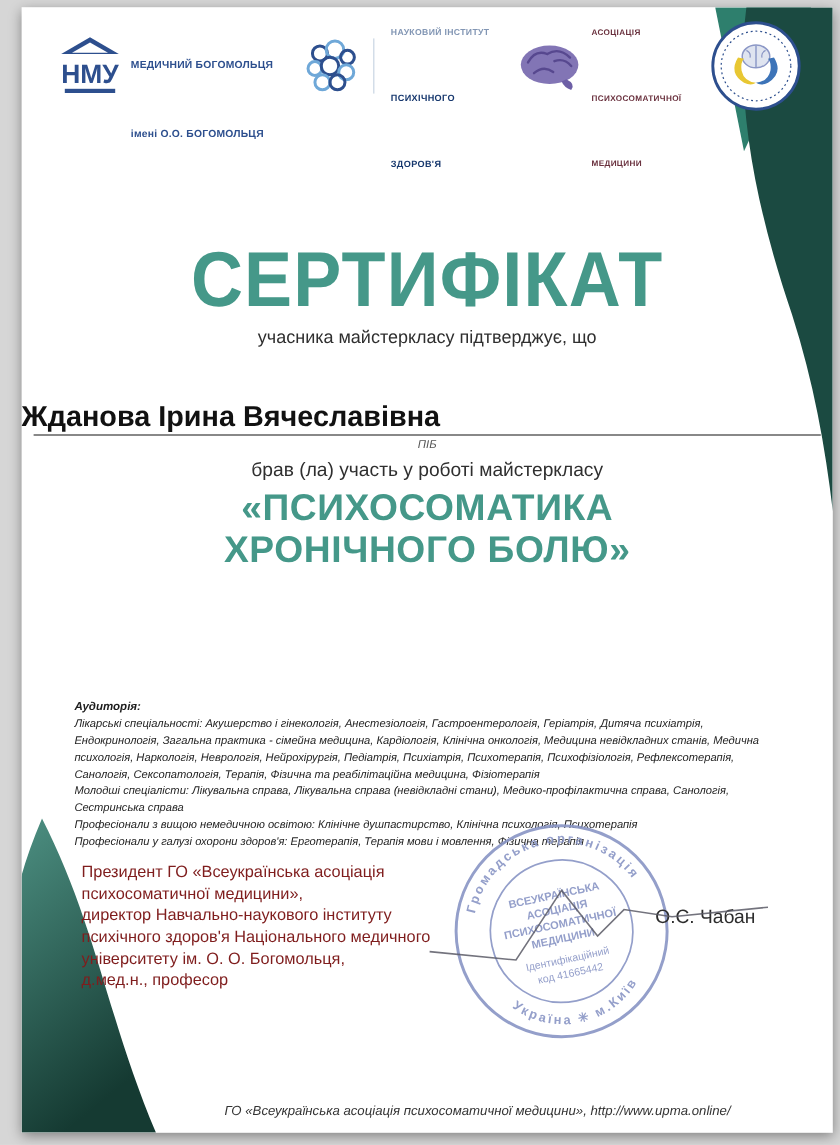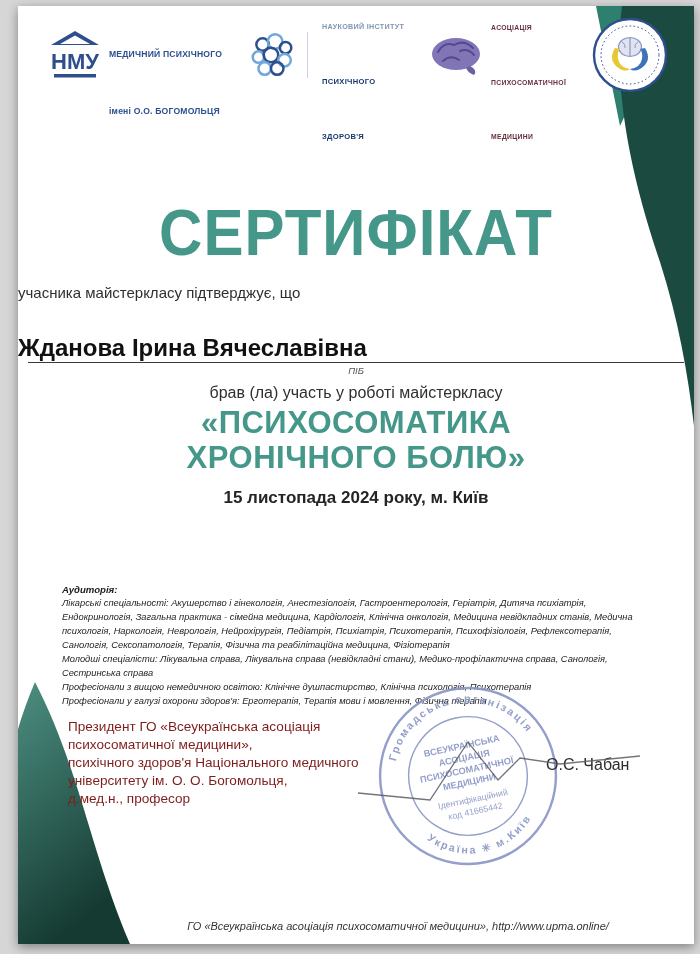--- a/index.html
+++ b/index.html
@@ -19,21 +19,21 @@
   .nmu-text div { font-size:8.6px; font-weight:bold; color:#2d4f8e; line-height:1.3; letter-spacing:.2px; }
   .inst-divider { width:1px; height:46px; background:#c9d5e3; margin:0 7px 0 4px; }
   .inst-light { font-size:7.2px; font-weight:bold; color:#8296b4; line-height:1.35; letter-spacing:.3px; }
   .inst-bold  { font-size:7.6px; font-weight:800; color:#17386e; line-height:1.35; letter-spacing:.3px; }
   .upma-text div { font-size:6.8px; font-weight:800; color:#69303d; line-height:1.4; letter-spacing:.3px; }
 
   
   .title { position:absolute; top:192px; width:100%; text-align:center;
            font-size:60px; font-weight:800; color:#459889; letter-spacing:1px;
            transform:scaleY(1.08); }
-  .subtitle { position:absolute; top:278px; width:100%; text-align:left;
+  .subtitle { position:absolute; top:267px; width:100%; text-align:center;
               font-size:15px; color:#2f2f2f; }
   .name { position:absolute; top:328px; width:100%; text-align:left;
           font-size:24px; font-weight:bold; color:#111; }
   .name-line { position:absolute; top:356px; left:10px; right:10px;
                border-bottom:1.6px solid #3a3a3a; }
   .name-label { position:absolute; top:359px; width:100%; text-align:center;
                 font-size:9.5px; font-style:italic; color:#555; }
   .participation { position:absolute; top:378px; width:100%; text-align:center;
                    font-size:16px; color:#2f2f2f; }
   .workshop { position:absolute; top:400px; width:100%; text-align:center;
@@ -81,21 +81,21 @@
 
       <div class="logo">
         <svg width="54" height="54" viewBox="0 0 54 54">
           <path d="M 27,3 L 51,17 L 3,17 Z" fill="#2d4f8e"></path>
           <path d="M 27,7.5 L 42,16 L 12,16 Z" fill="#ffffff"></path>
           <text x="27" y="41" text-anchor="middle" font-size="22" font-weight="bold" fill="#2d4f8e" font-family="Liberation Sans, sans-serif">НМУ</text>
           <rect x="6" y="46" width="42" height="3.5" fill="#2d4f8e"></rect>
         </svg>
         <div class="logo-text nmu-text">
           <div>НАЦІОНАЛЬНИЙ</div>
-          <div>МЕДИЧНИЙ ПСИХІЧНОГО</div>
+          <div>МЕДИЧНИЙ БОГОМОЛЬЦЯ</div>
           <div>імені О.О. БОГОМОЛЬЦЯ</div>
         </div>
       </div>
 
       <div class="logo">
         <svg width="48" height="48" viewBox="0 0 46 46">
           <g fill="none" stroke-width="2.4">
             <circle cx="14" cy="13" r="6" stroke="#2d4f8e"></circle>
             <circle cx="26" cy="10" r="7" stroke="#6fa8d8"></circle>
             <circle cx="36" cy="16" r="5.5" stroke="#2d4f8e"></circle>
@@ -155,33 +155,33 @@
     <div class="name-line"></div>
     <div class="name-label">ПІБ</div>
 
     <div class="participation">брав (ла) участь у роботі майстеркласу</div>
 
     <div class="workshop">
       <div>«ПСИХОСОМАТИКА</div>
       <div>ХРОНІЧНОГО БОЛЮ»</div>
     </div>
 
-    <div class="date-place">15 листопада 2024 року, м. Київ</div>
 
     <div class="audience">
       <div class="audience-heading">Аудиторія:</div>
       <div class="audience-line">Лікарські спеціальності: Акушерство і гінекологія, Анестезіологія, Гастроентерологія, Геріатрія, Дитяча психіатрія, Ендокринологія, Загальна практика - сімейна медицина, Кардіологія, Клінічна онкологія, Медицина невідкладних станів, Медична психологія, Наркологія, Неврологія, Нейрохірургія, Педіатрія, Психіатрія, Психотерапія, Психофізіологія, Рефлексотерапія, Санологія, Сексопатологія, Терапія, Фізична та реабілітаційна медицина, Фізіотерапія</div>
       <div class="audience-line">Молодші спеціалісти: Лікувальна справа, Лікувальна справа (невідкладні стани), Медико-профілактична справа, Санологія, Сестринська справа</div>
       <div class="audience-line">Професіонали з вищою немедичною освітою: Клінічне душпастирство, Клінічна психологія, Психотерапія</div>
       <div class="audience-line">Професіонали у галузі охорони здоров'я: Ерготерапія, Терапія мови і мовлення, Фізична терапія</div>
     </div>
 
     <div class="sig-block">
       <div>Президент ГО «Всеукраїнська асоціація</div>
       <div>психосоматичної медицини»,</div>
+      <div>директор Навчально-наукового інституту</div>
       <div>психічного здоров'я Національного медичного</div>
       <div>університету ім. О. О. Богомольця,</div>
       <div>д.мед.н., професор</div>
     </div>
 
     <div class="stamp-wrap">
       <svg width="184" height="184" viewBox="0 0 180 180">
         <defs>
           <path id="stampTop" d="M 18,90 A 72,72 0 0 1 162,90"></path>
           <path id="stampBottom" d="M 20,96 A 70,70 0 0 0 160,96"></path>

